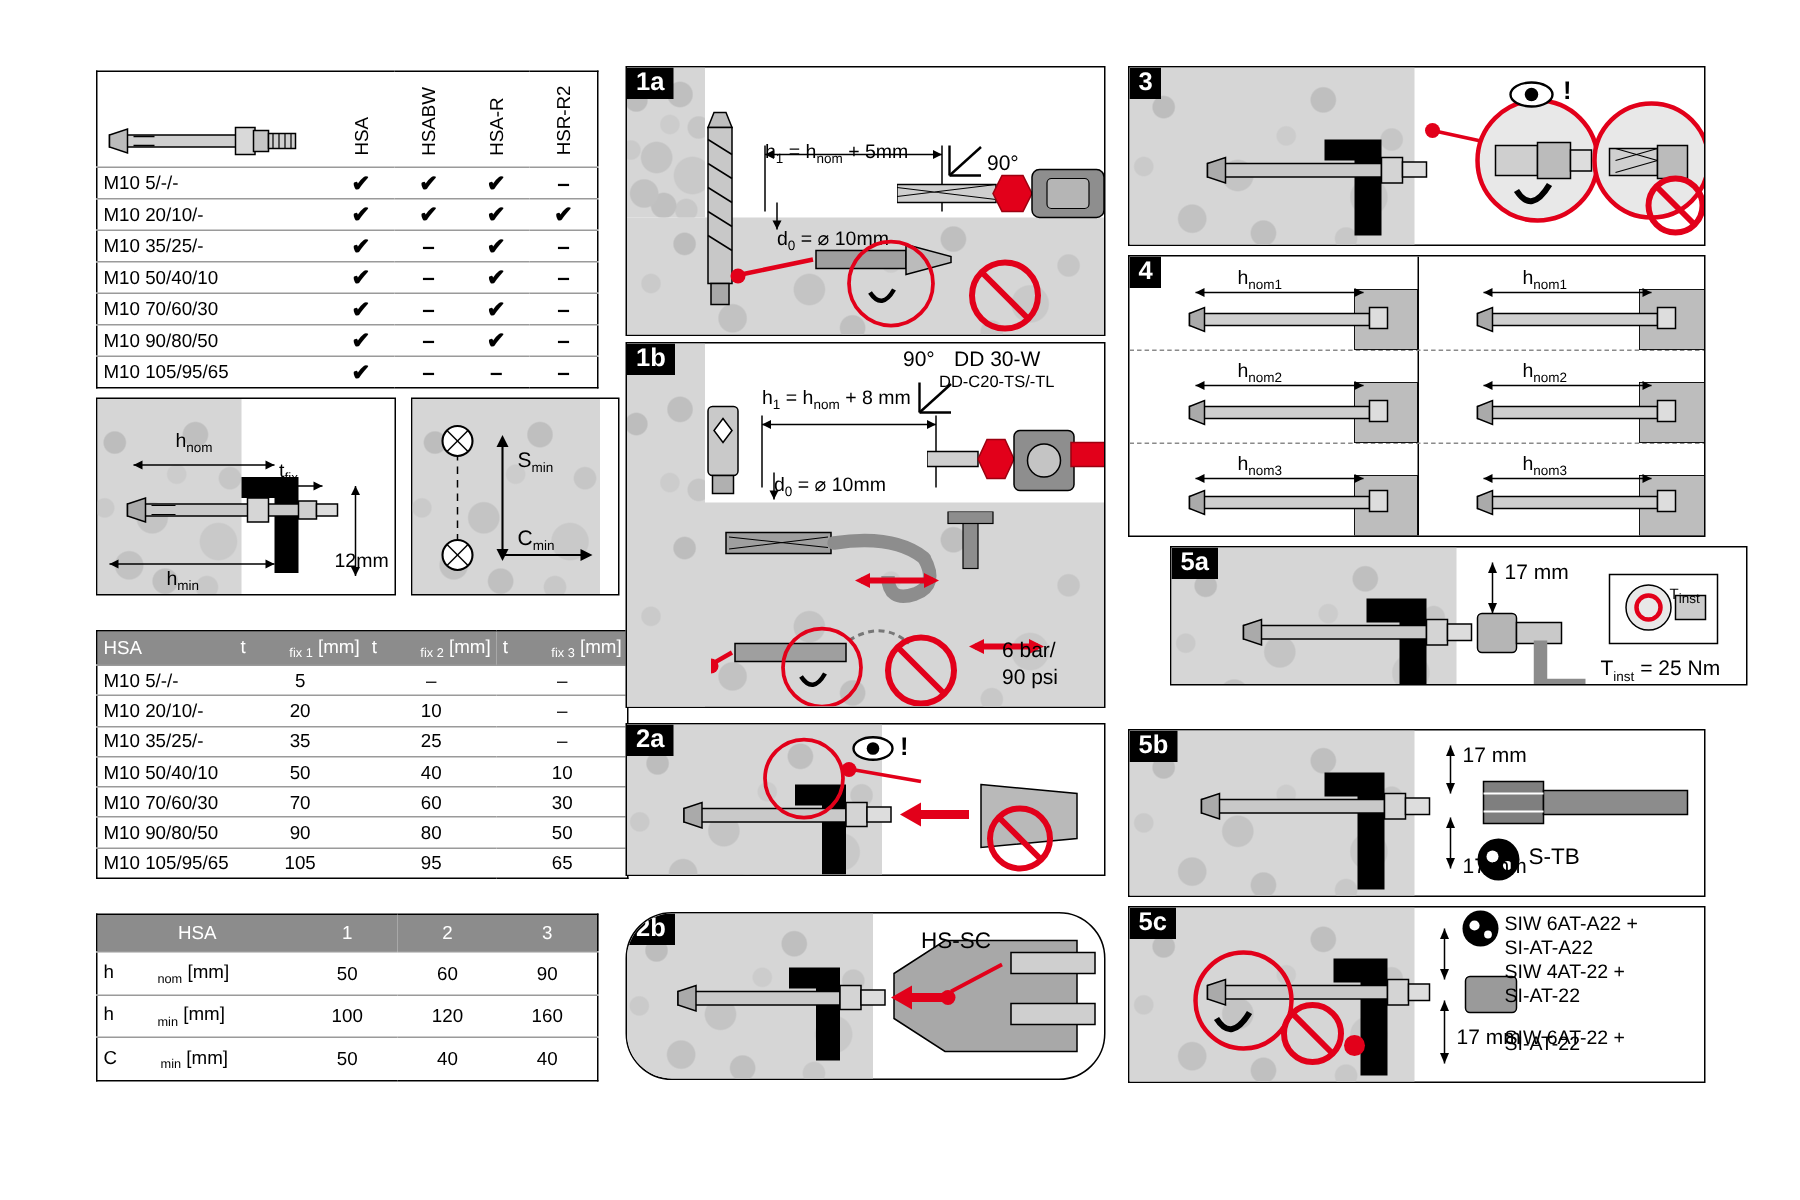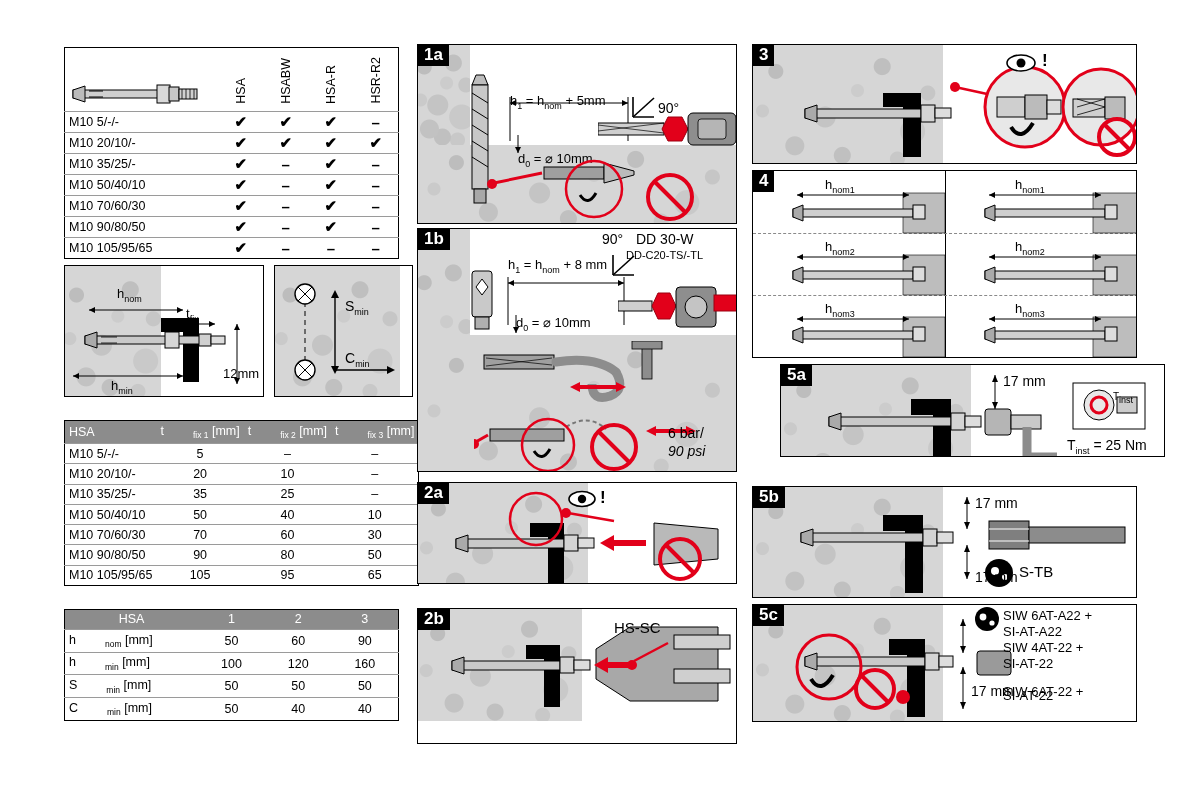--- a/index.html
+++ b/index.html
@@ -323,26 +323,20 @@
       <td>60</td>
       <td>90</td>
     </tr>
     <tr>
       <td><span>h</span><span class="sub">min</span> <span>[mm]</span></td>
       <td>100</td>
       <td>120</td>
       <td>160</td>
     </tr>
     <tr>
-      <td><span>S</span><span class="sub">min</span> <span>[mm]</span></td>
-      <td>50</td>
-      <td>50</td>
-      <td>50</td>
-    </tr>
-    <tr>
       <td><span>C</span><span class="sub">min</span> <span>[mm]</span></td>
       <td>50</td>
       <td>40</td>
       <td>40</td>
     </tr>
   </tbody>
     </table>
 </div>
 
 <div class="panel" style="left:417px;top:44px;width:320px;height:180px;">
@@ -462,21 +456,21 @@
     <path d="M92 22 q22 -14 40 2" stroke="#777" stroke-width="2" fill="none" stroke-dasharray="4 3"></path>
     <circle cx="74" cy="40" r="26" fill="none" stroke="#e2001a" stroke-width="2.5"></circle>
     <path d="M60 46 q8 12 16 -2" stroke="#000" stroke-width="3" fill="none"></path>
     <circle cx="140" cy="42" r="22" fill="none" stroke="#e2001a" stroke-width="4"></circle>
     <line x1="125" y1="27" x2="155" y2="57" stroke="#e2001a" stroke-width="4"></line>
     <line x1="176" y1="26" x2="218" y2="26" stroke="#e2001a" stroke-width="4"></line>
     <polygon points="172,26 182,21 182,31" fill="#e2001a"></polygon>
     <polygon points="222,26 212,21 212,31" fill="#e2001a"></polygon>
   </svg>
   <div class="lbl" style="left:250px;top:196px;font-size:14px;">6 bar/</div>
-  <div class="lbl" style="left:250px;top:214px;font-size:14px;font-style:italic;">90 psi</div>
+  <div class="lbl" style="left:250px;top:214px;font-size:14px;">90 psi</div>
 </div>
 
 <div class="panel" style="left:417px;top:482px;width:320px;height:102px;">
   <div class="step-badge" style="left:0;top:0;">2a</div>
   <div class="concrete abs" style="left:0;top:0;width:170px;height:118px;"></div>
   <svg class="abs" style="left:0;top:0;" width="320" height="118">
     <path d="M112 40 L146 40 L146 100 L130 100 L130 54 L112 54 Z" fill="#000"></path>
     <rect x="38" y="56" width="108" height="9" fill="#c9c9c9" stroke="#000" stroke-width="1"></rect>
     <polygon points="38,56 50,52 50,69 38,65" fill="#aaa" stroke="#000" stroke-width="1"></polygon>
     <rect x="146" y="52" width="14" height="16" fill="#d4d4d4" stroke="#000" stroke-width="1"></rect>
@@ -491,21 +485,21 @@
     <circle cx="148" cy="30" r="5" fill="#e2001a"></circle>
     <circle cx="262" cy="76" r="20" fill="none" stroke="#e2001a" stroke-width="4"></circle>
     <line x1="248" y1="62" x2="276" y2="90" stroke="#e2001a" stroke-width="4"></line>
 
     <ellipse cx="164" cy="16" rx="13" ry="7.5" fill="#fff" stroke="#000" stroke-width="1.6"></ellipse>
     <circle cx="164" cy="16" r="4.2" fill="#000"></circle>
   </svg>
   <div class="lbl" style="left:182px;top:5px;font-size:17px;font-weight:bold;">!</div>
 </div>
 
-<div class="panel" style="left:417px;top:608px;width:320px;height:136px;">
+<div class="panel" style="left:417px;top:608px;width:320px;height:112px;border-radius:31px;">
   <div class="step-badge" style="left:0;top:0;">2b</div>
   <div class="concrete abs" style="left:0;top:0;width:164px;height:112px;"></div>
   <svg class="abs" style="left:0;top:0;" width="320" height="112">
     <path d="M108 36 L142 36 L142 98 L126 98 L126 50 L108 50 Z" fill="#000"></path>
     <rect x="34" y="52" width="108" height="9" fill="#c9c9c9" stroke="#000" stroke-width="1"></rect>
     <polygon points="34,52 46,48 46,65 34,61" fill="#aaa" stroke="#000" stroke-width="1"></polygon>
     <rect x="142" y="48" width="14" height="16" fill="#d4d4d4" stroke="#000" stroke-width="1"></rect>
     <rect x="156" y="51" width="16" height="10" fill="#ddd" stroke="#000" stroke-width="1"></rect>
 
     <polygon points="178,40 212,18 300,18 300,92 212,92 178,70" fill="#a8a8a8" stroke="#000" stroke-width="1"></polygon>

